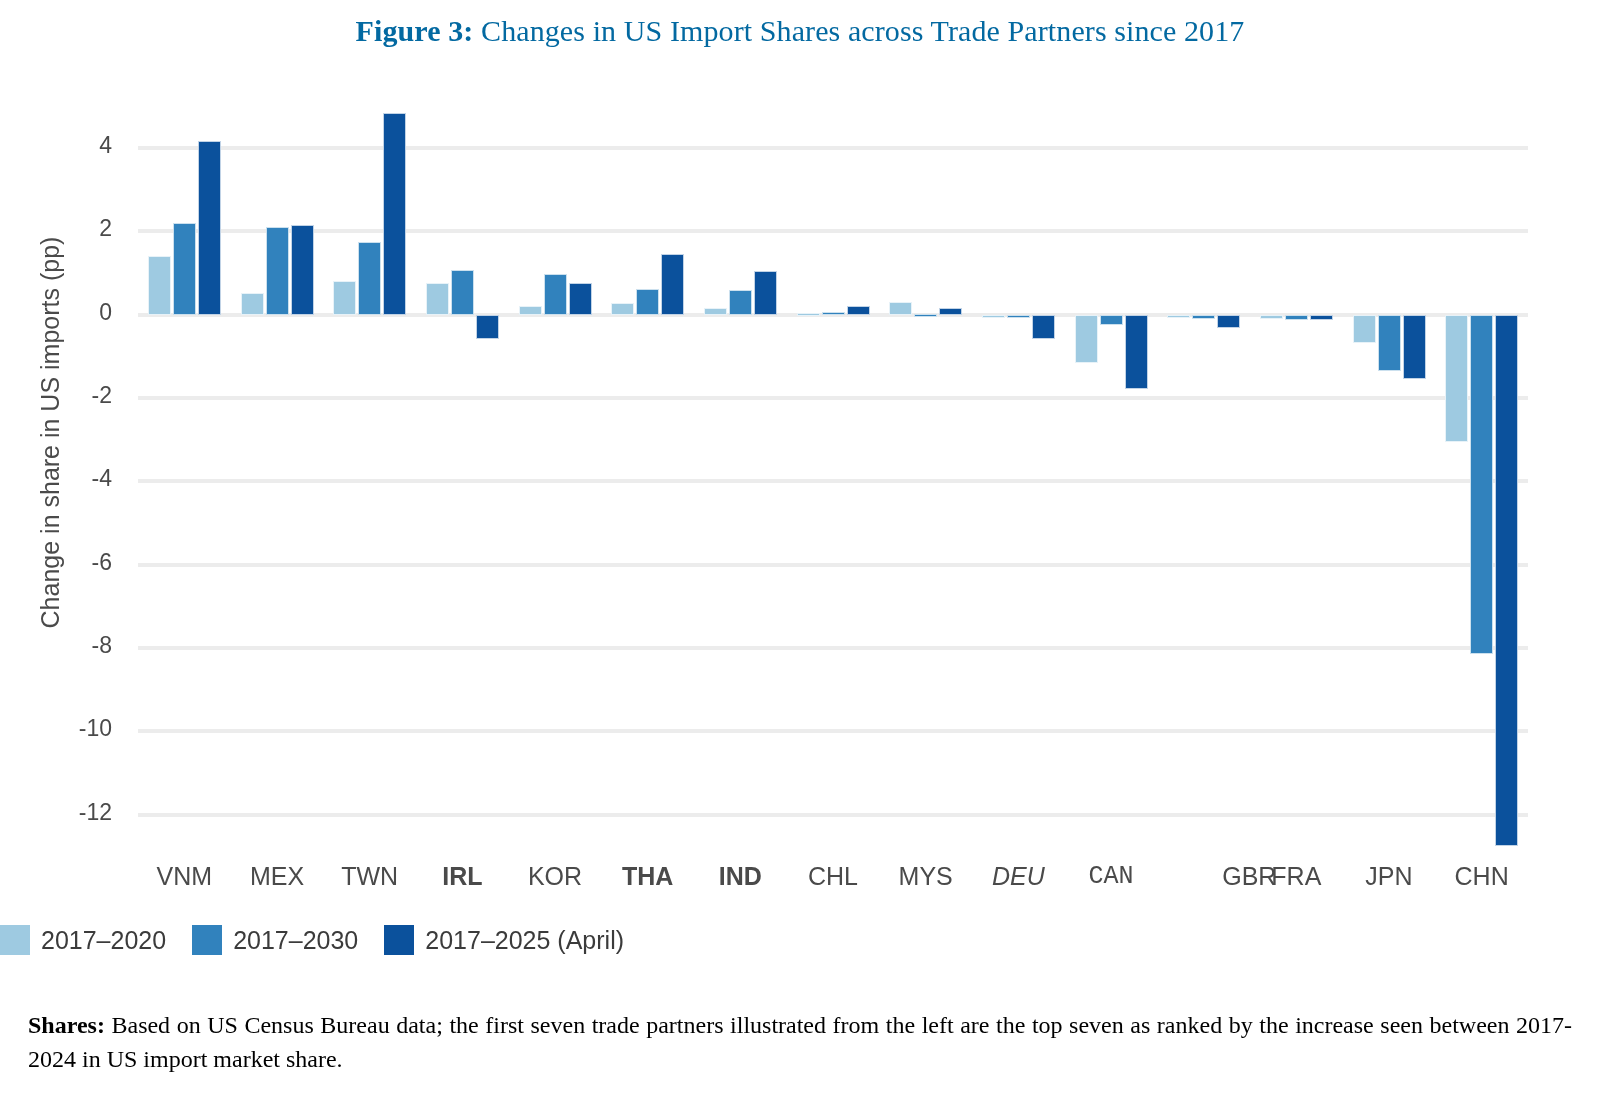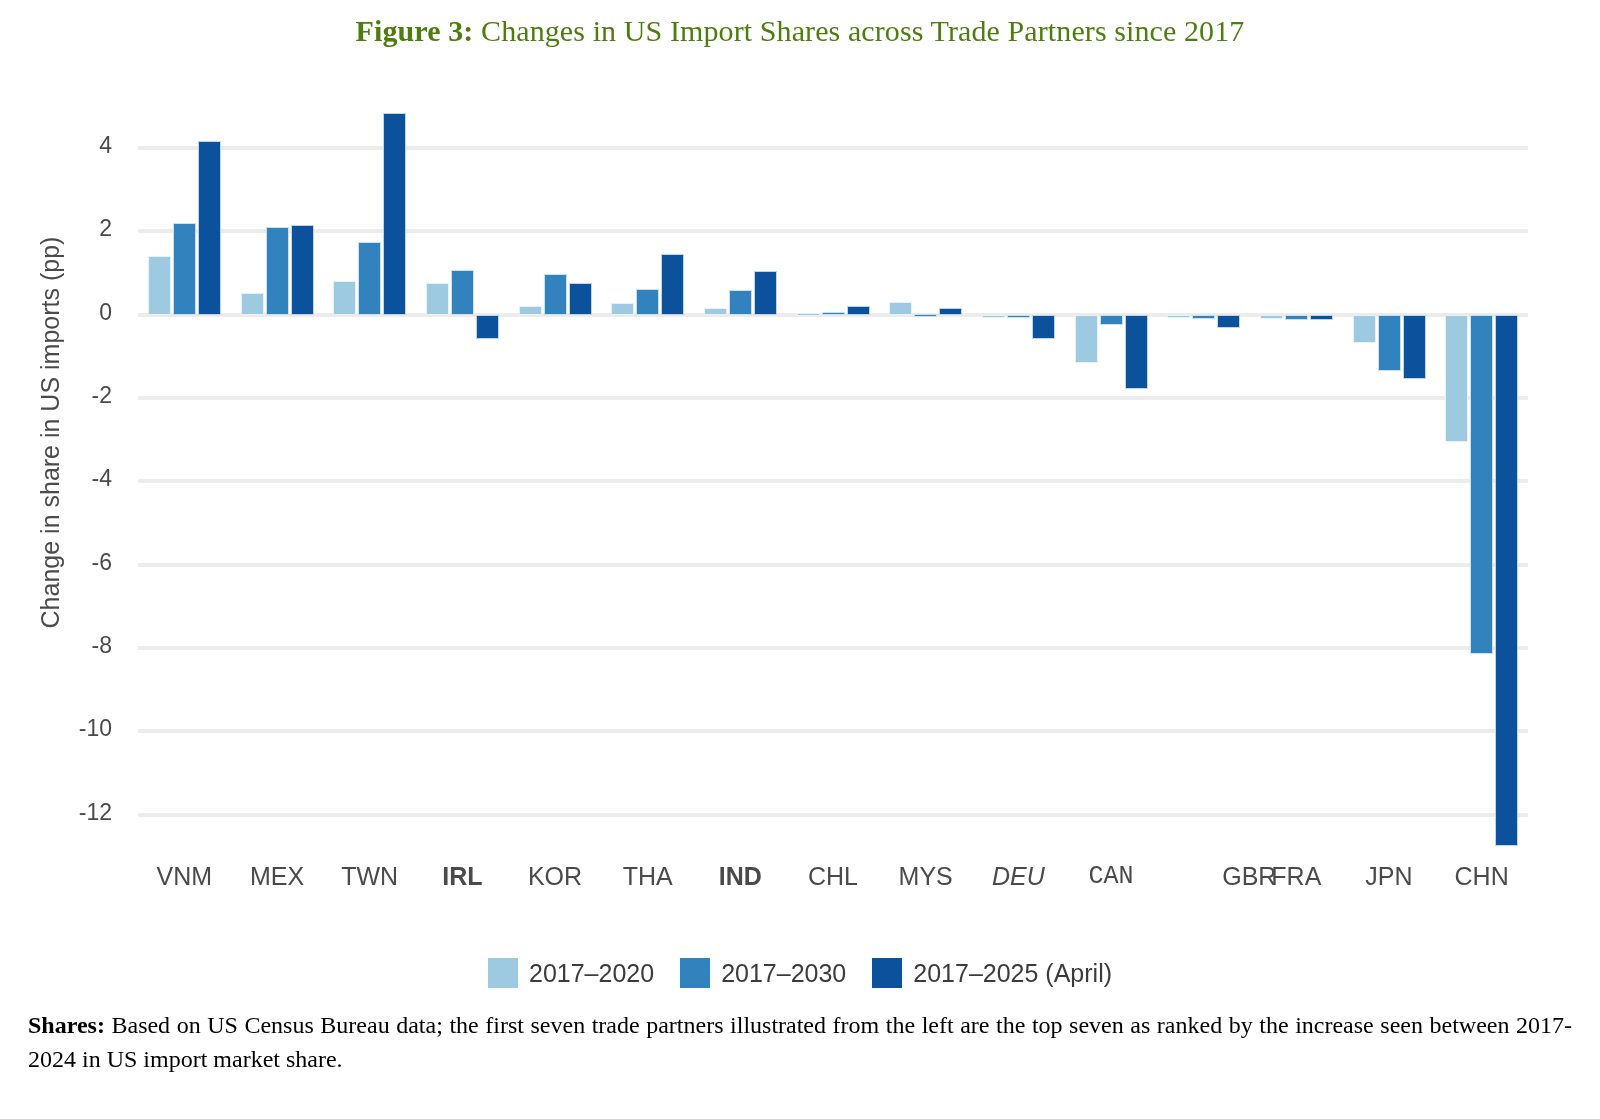--- a/index.html
+++ b/index.html
@@ -18,21 +18,21 @@
 
   
   #figure-title {
     position: absolute;
     top: 14px;
     left: 0;
     width: 1600px;
     text-align: center;
     font-family: "Liberation Serif", serif;
     font-size: 30px;
-    color: #4d7c0f;
+    color: #0369a1;
     letter-spacing: 0.1px;
     white-space: nowrap;
   }
   #figure-title .fig-label {
     font-weight: bold;
   }
 
   
   #chart-area {
     position: absolute;
@@ -106,24 +106,23 @@
     border: 1px solid rgba(255,255,255,0.75);
   }
 
   
   #legend {
     position: absolute;
     left: 0;
     top: 925px;
     width: 1600px;
     display: flex;
-    justify-content: center;
+    justify-content: flex-start;
     align-items: center;
     gap: 26px;
-    margin-top: 33px;
   }
   .legend-item {
     display: flex;
     align-items: center;
     gap: 11px;
   }
   .legend-swatch {
     width: 30px;
     height: 30px;
     display: block;
@@ -279,21 +278,21 @@
     </div>
 
 </div>
 
 <div id="xlabels">
     <div class="xlabel" style="left: 0px; width: 92.6667px;">VNM</div>
     <div class="xlabel" style="left: 92.6667px; width: 92.6667px;">MEX</div>
     <div class="xlabel" style="left: 185.333px; width: 92.6667px;">TWN</div>
     <div class="xlabel" style="left: 278px; width: 92.6667px; font-weight: bold;">IRL</div>
     <div class="xlabel" style="left: 370.667px; width: 92.6667px;">KOR</div>
-    <div class="xlabel" style="left: 463.333px; width: 92.6667px;">THA</div>
+    <div class="xlabel" style="left: 463.333px; width: 92.6667px; font-weight: bold;">THA</div>
     <div class="xlabel" style="left: 556px; width: 92.6667px; font-weight: bold;">IND</div>
     <div class="xlabel" style="left: 648.667px; width: 92.6667px;">CHL</div>
     <div class="xlabel" style="left: 741.333px; width: 92.6667px;">MYS</div>
     <div class="xlabel" style="left: 834px; width: 92.6667px; font-style: italic;">DEU</div>
     <div class="xlabel" style="left: 926.667px; width: 92.6667px; font-family: Liberation Mono, monospace;">CAN</div>
     <div class="xlabel" style="left: 1065px; width: 92.6667px;">GBR</div>
     <div class="xlabel" style="left: 1112px; width: 92.6667px;">FRA</div>
     <div class="xlabel" style="left: 1204.67px; width: 92.6667px;">JPN</div>
     <div class="xlabel" style="left: 1297.33px; width: 92.6667px;">CHN</div>
   </div>

